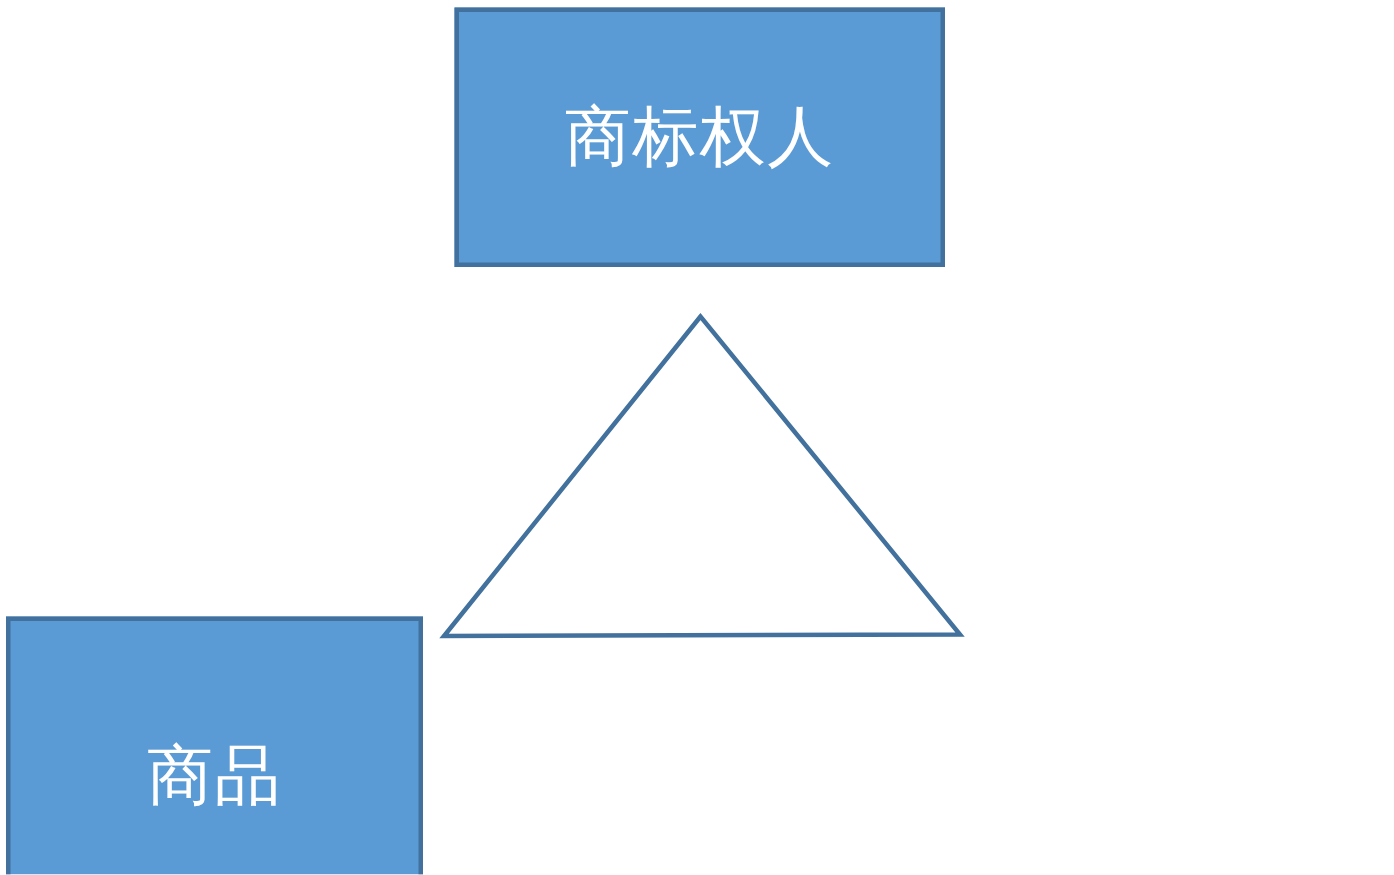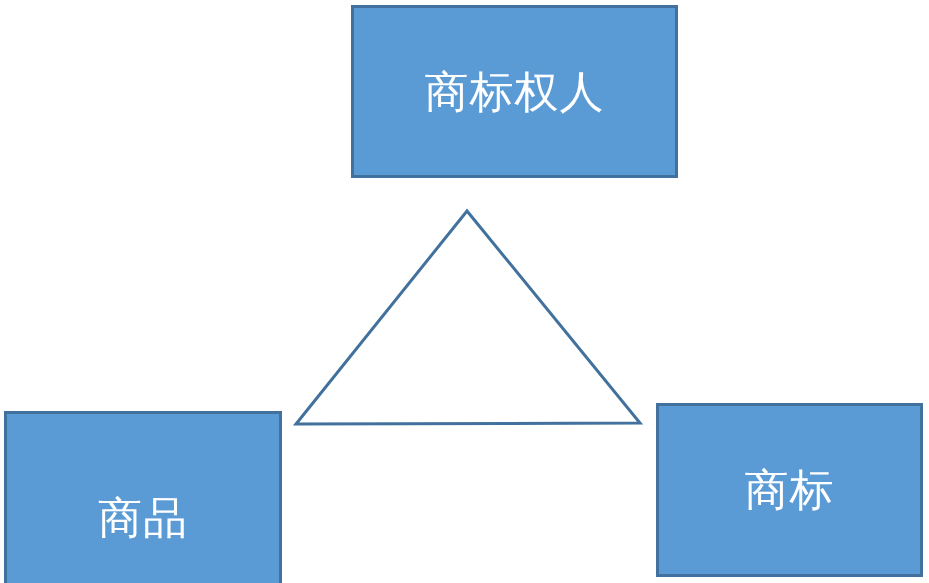--- a/index.html
+++ b/index.html
@@ -30,21 +30,20 @@
     line-height: 1;
     letter-spacing: 1px;
     white-space: nowrap;
     text-align: center;
   }
   .node-top {
     left: 303px;
     top: 5px;
     width: 327px;
     height: 173px;
-    margin-left: 48px;
   }
   .node-bottom-left {
     left: 4px;
     top: 411px;
     width: 278px;
     height: 214px;
   }
   .node-bottom-right {
     left: 656px;
     top: 403px;
@@ -70,17 +69,14 @@
   </svg>
 
   <div class="node node-top">
     <span class="label">商标权人</span>
   </div>
 
   <div class="node node-bottom-left">
     <span class="label">商品</span>
   </div>
 
-  <div class="node node-bottom-right">
-    <span class="label">商标</span>
-  </div>
 
 </div>
 
 </body></html>

